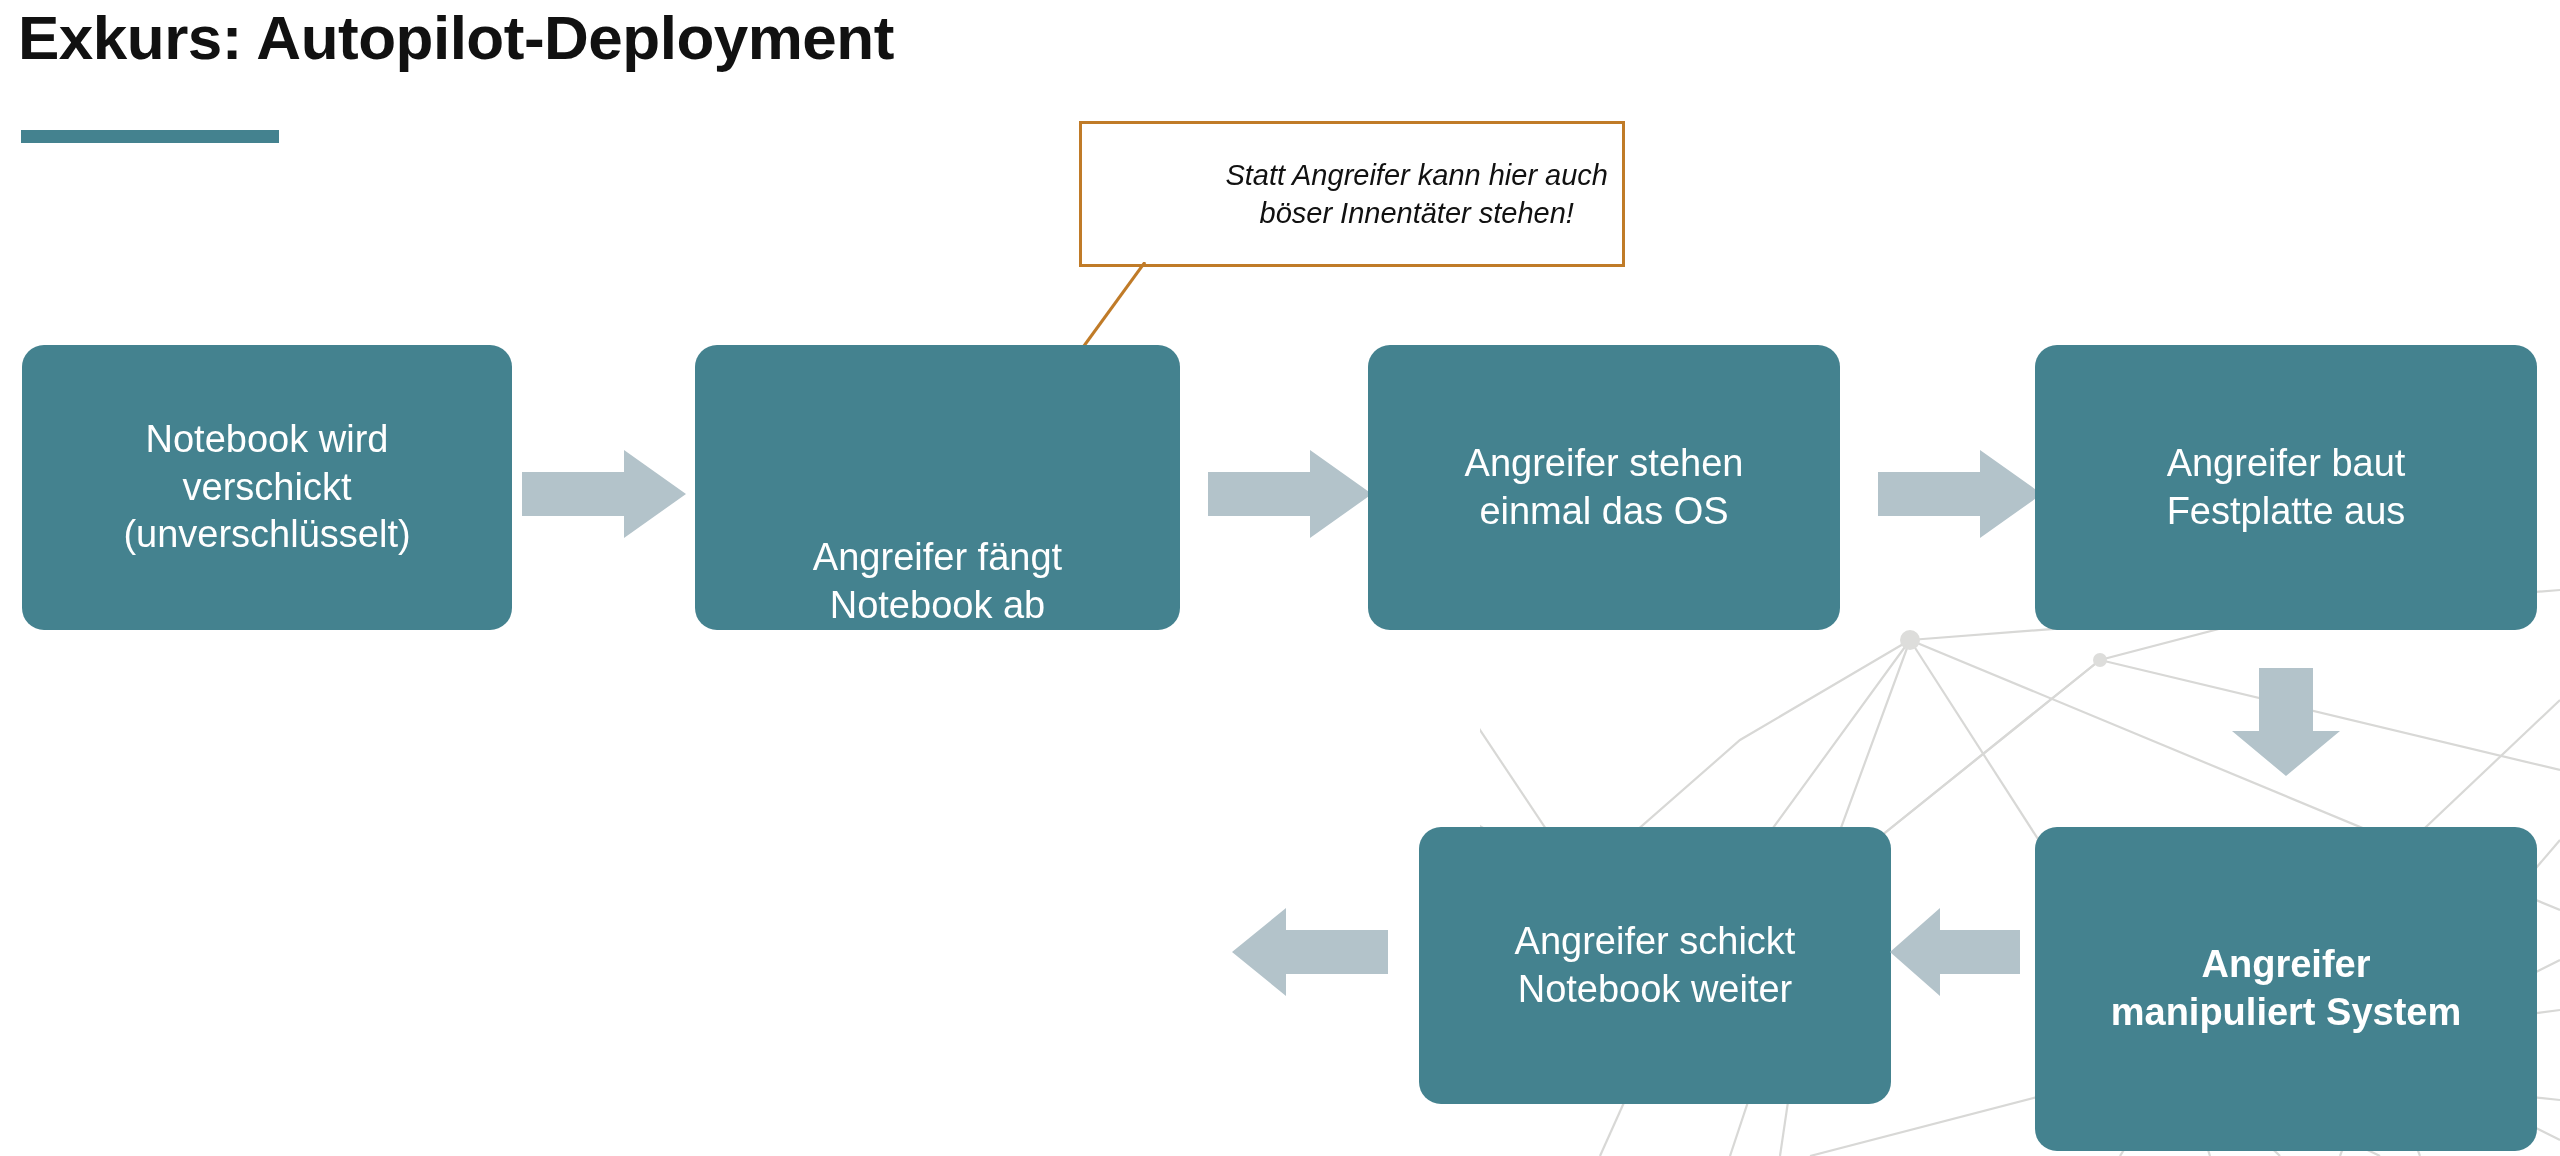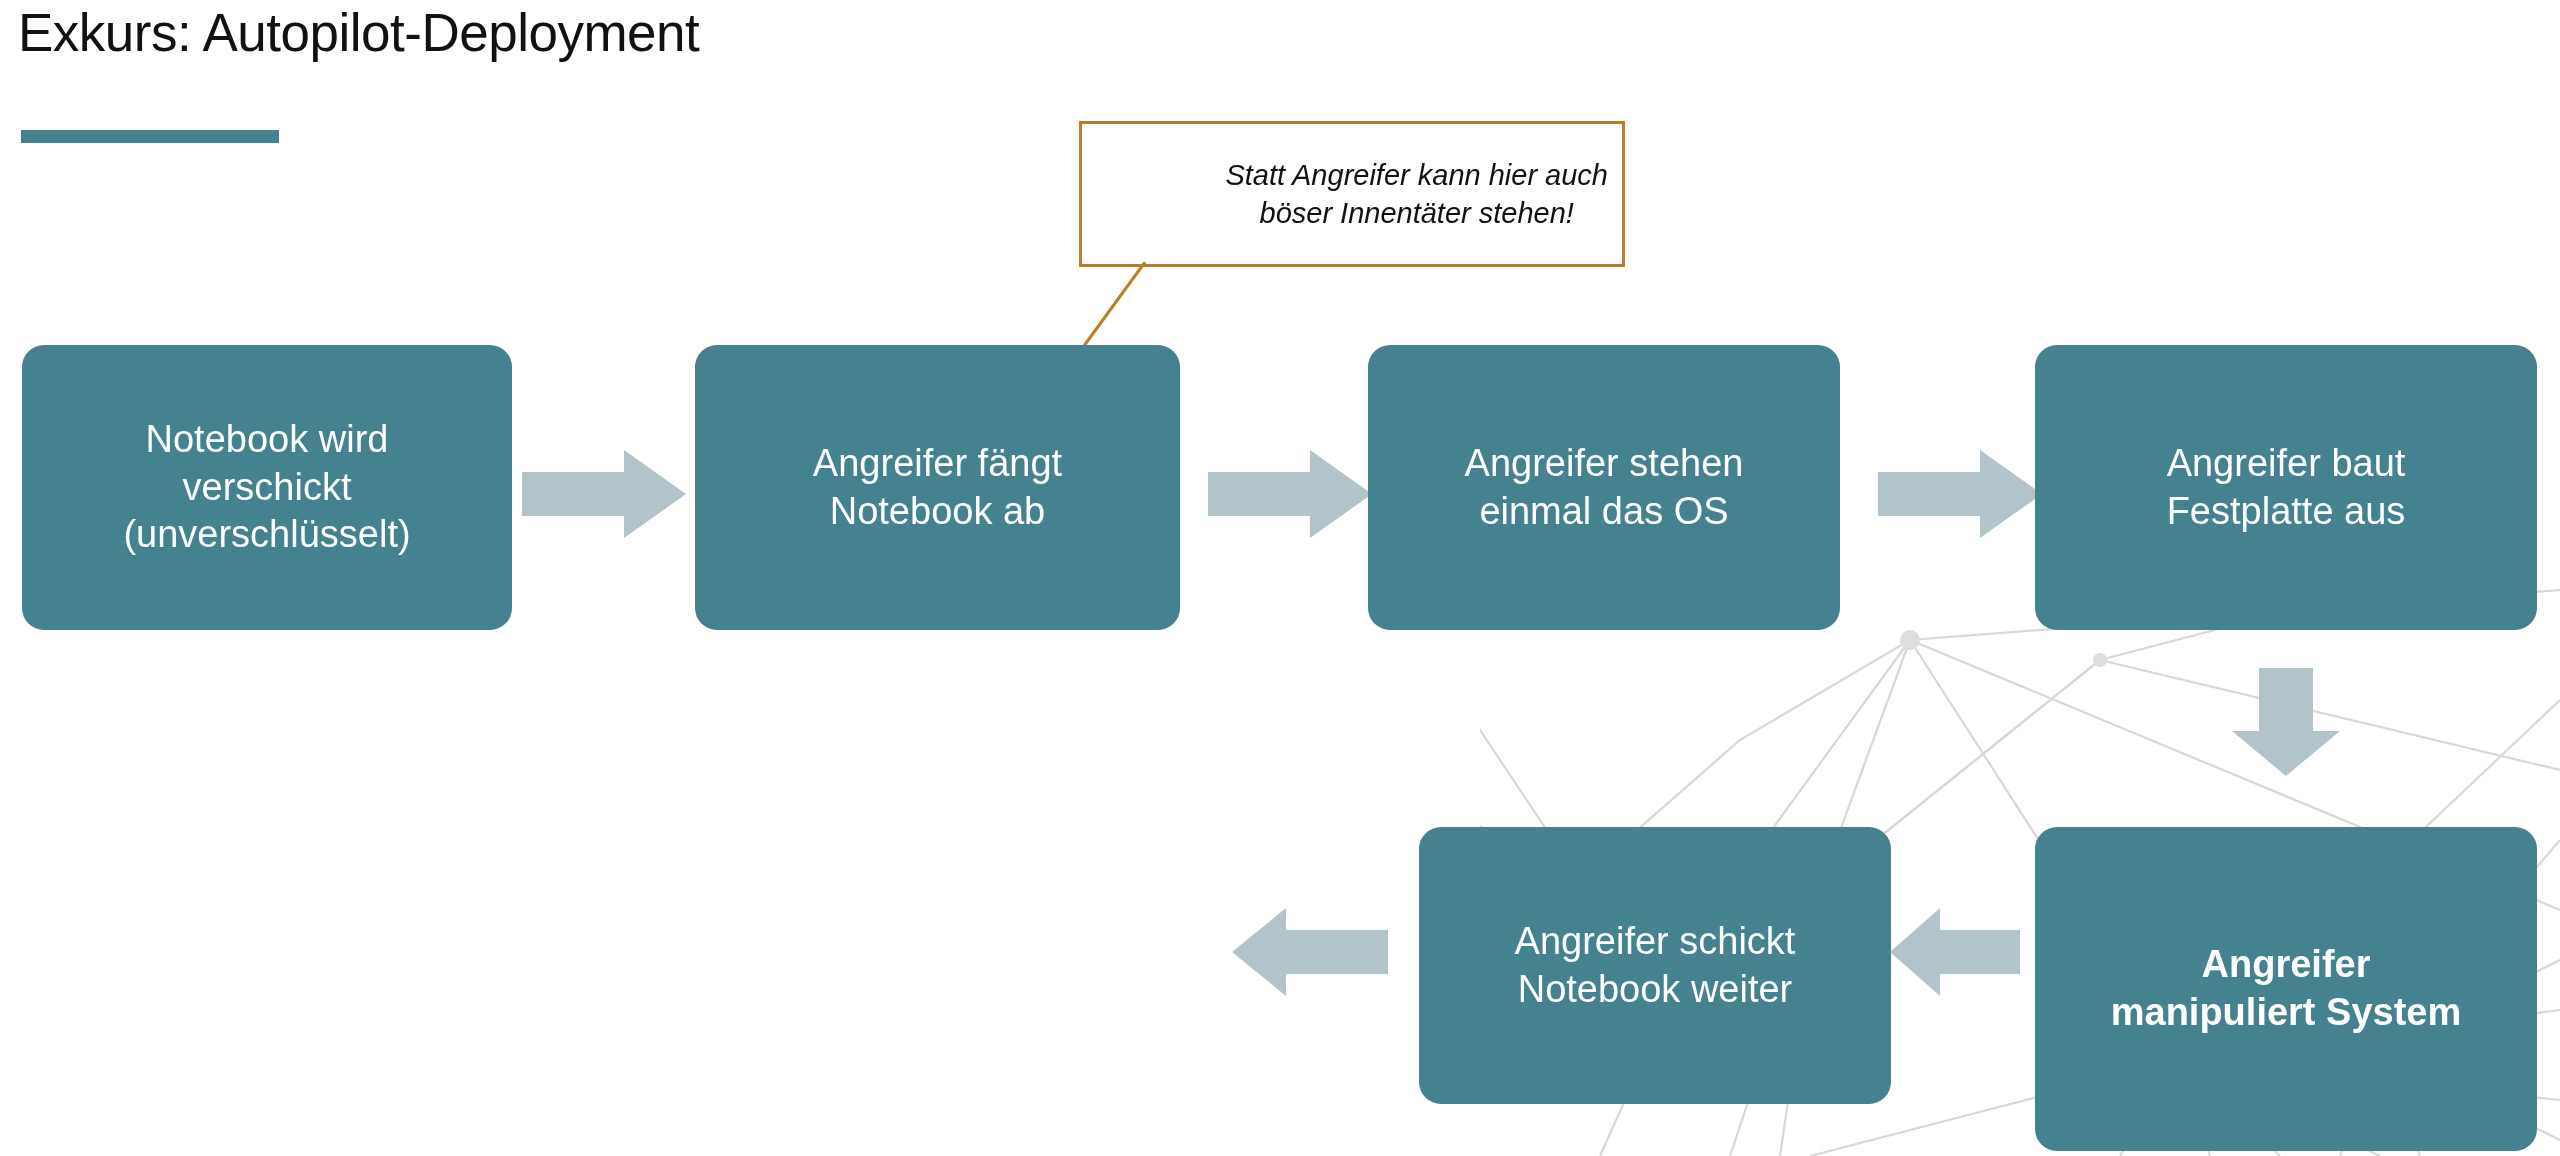--- a/index.html
+++ b/index.html
@@ -24,24 +24,24 @@
     top: 580px;
     width: 1080px;
     height: 576px;
     pointer-events: none;
   }
   
   #page-title {
     position: absolute;
     left: 18px;
     top: 5px;
-    font-size: 53px;
+    font-size: 62px;
     line-height: 1.06;
     color: #111111;
-    font-weight: 400;
+    font-weight: 700;
     letter-spacing: -0.5px;
     white-space: nowrap;
   }
   #title-underline {
     position: absolute;
     left: 21px;
     top: 130px;
     width: 258px;
     height: 13px;
     background: #44828F;
@@ -167,21 +167,21 @@
   <div class="pbox" style="left:22px; top:345px; width:490px; height:285px;">
     <span class="pbox-label">Notebook wird
 verschickt
 (unverschlüsselt)</span>
   </div>
 
   <svg class="arrow" style="left:522px; top:450px; width:164px; height:88px;" viewBox="0 0 164 88">
     <polygon points="0,22 102,22 102,0 164,44 102,88 102,66 0,66" fill="#B3C3CA"></polygon>
   </svg>
 
-  <div class="pbox" style="left:695px; top:345px; width:485px; height:285px;">
+  <div class="pbox" style="left:695px; top:345px; width:485px; height:285px;align-items:flex-end;">
     <span class="pbox-label">Angreifer fängt
 Notebook ab</span>
   </div>
 
   <svg class="arrow" style="left:1208px; top:450px; width:164px; height:88px;" viewBox="0 0 164 88">
     <polygon points="0,22 102,22 102,0 164,44 102,88 102,66 0,66" fill="#B3C3CA"></polygon>
   </svg>
 
   <div class="pbox" style="left:1368px; top:345px; width:472px; height:285px;">
     <span class="pbox-label">Angreifer stehen

